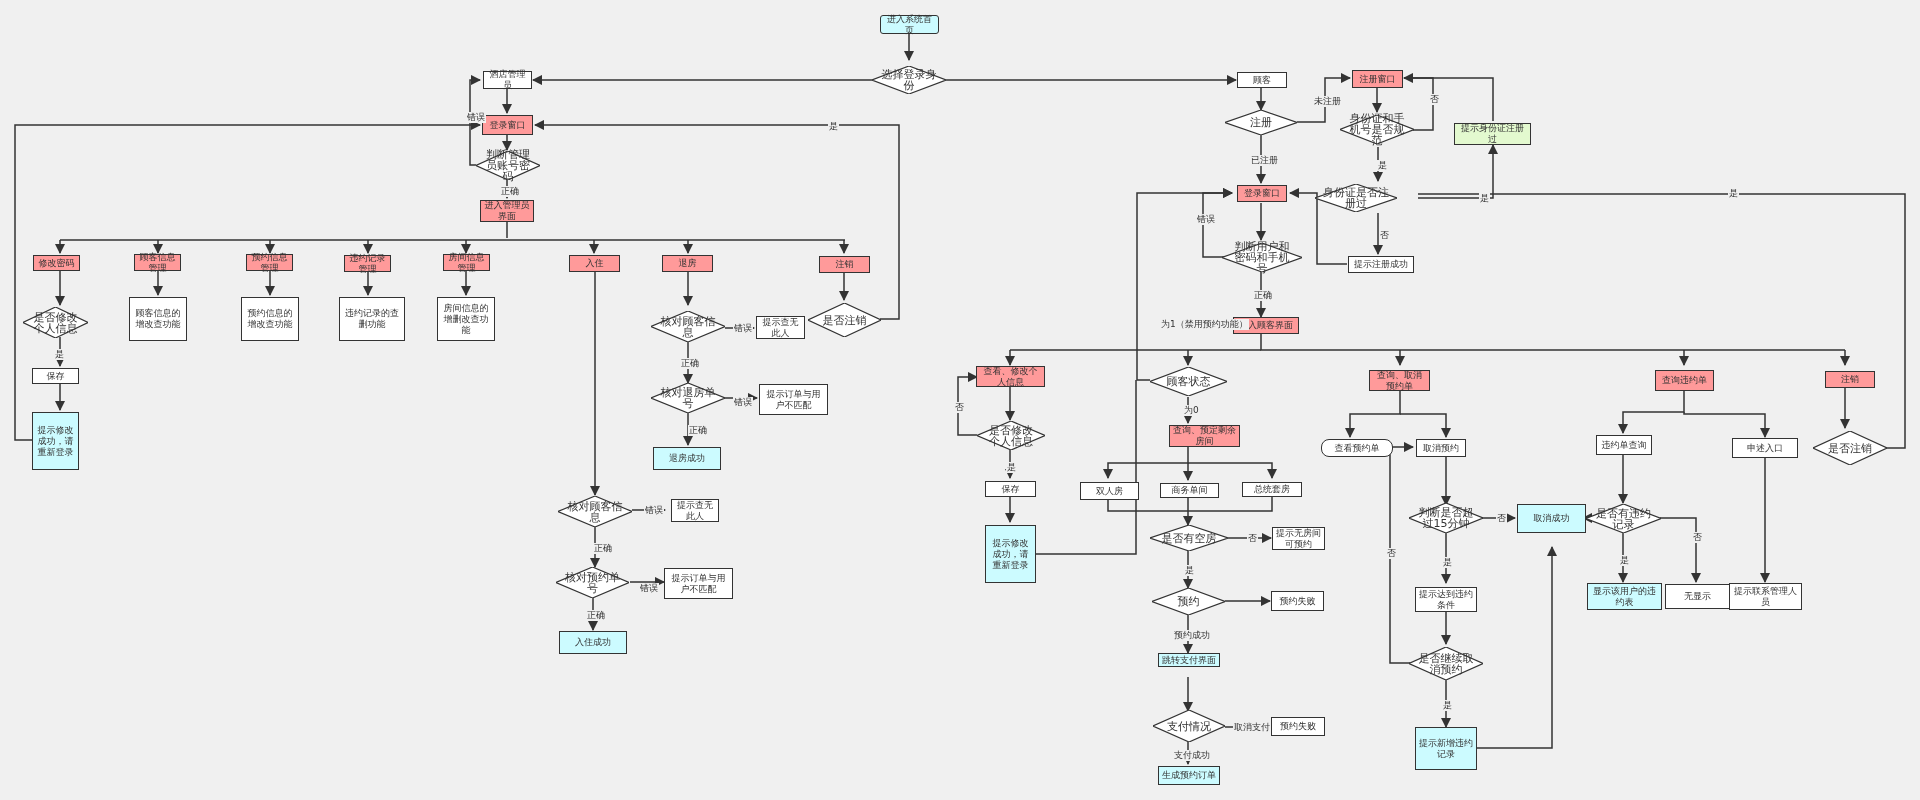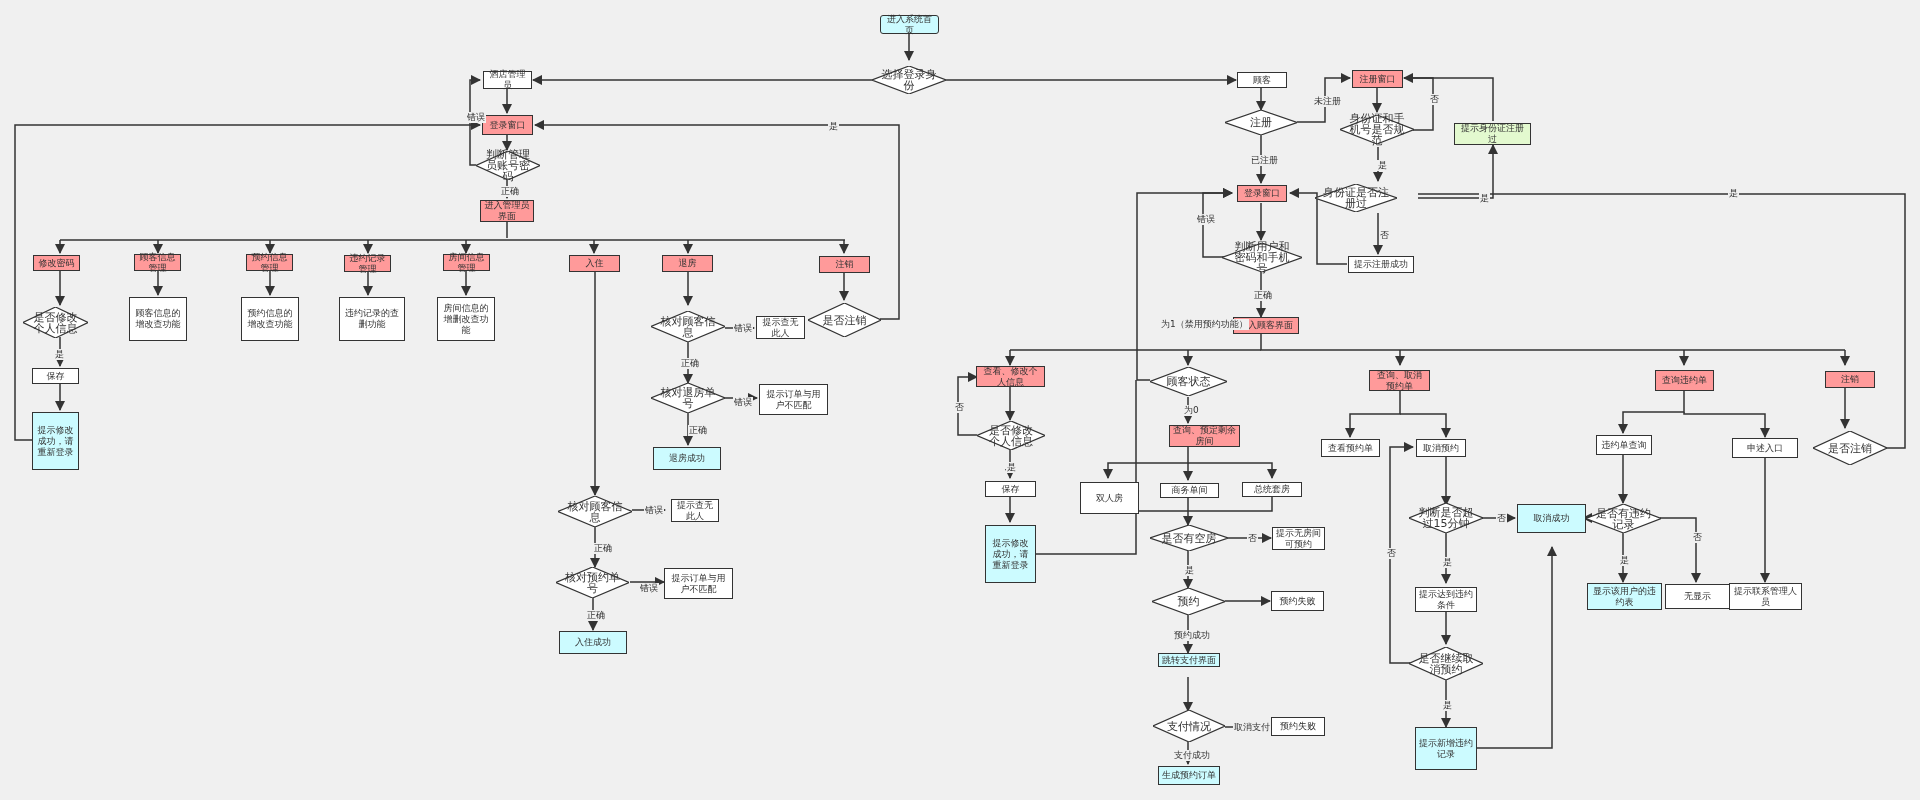--- a/index.html
+++ b/index.html
@@ -289,21 +289,21 @@
 <div class="diamond" style="left:977px;top:421px;width:68px;height:29px;">
     <svg width="68" height="29">
       <polygon points="34,0 68,14.5 34,29 0,14.5" fill="#fff" stroke="#333" stroke-width="1.2"></polygon>
     </svg>
     <span>是否修改个人信息</span>
   </div>
 <div class="node" style="left:985px;top:481px;width:51px;height:16px;">保存</div>
 <div class="node cyan" style="left:985px;top:525px;width:51px;height:58px;">提示修改成功，请重新登录</div>
 
 <div class="node red" style="left:1157px;top:425px;width:71px;height:22px;margin-left:12px;">查询、预定剩余房间</div>
-<div class="node" style="left:1080px;top:482px;width:59px;height:32px;">双人房</div>
+<div class="node" style="left:1080px;top:482px;width:59px;height:18px;">双人房</div>
 <div class="node" style="left:1160px;top:483px;width:59px;height:15px;">商务单间</div>
 <div class="node" style="left:1242px;top:482px;width:60px;height:15px;">总统套房</div>
 <div class="diamond" style="left:1150px;top:525px;width:78px;height:26px;align-items:center;">
     <svg width="78" height="26">
       <polygon points="39,0 78,13 39,26 0,13" fill="#fff" stroke="#333" stroke-width="1.2"></polygon>
     </svg>
     <span>是否有空房</span>
   </div>
 <div class="node" style="left:1272px;top:527px;width:53px;height:23px;">提示无房间可预约</div>
 <div class="diamond" style="left:1152px;top:588px;width:73px;height:27px;text-align:right;">
@@ -317,21 +317,21 @@
 <div class="diamond" style="left:1153px;top:710px;width:72px;height:32px;">
     <svg width="72" height="32">
       <polygon points="36,0 72,16 36,32 0,16" fill="#fff" stroke="#333" stroke-width="1.2"></polygon>
     </svg>
     <span>支付情况</span>
   </div>
 <div class="node" style="left:1271px;top:717px;width:54px;height:19px;">预约失败</div>
 <div class="node cyan" style="left:1158px;top:766px;width:62px;height:19px;">生成预约订单</div>
 
 <div class="node red" style="left:1369px;top:370px;width:61px;height:21px;">查询、取消预约单</div>
-<div class="node" style="left:1321px;top:439px;width:59px;height:18px;">查看预约单</div>
+<div class="node" style="left:1321px;top:439px;width:72px;height:18px;border-radius:8px;">查看预约单</div>
 <div class="node" style="left:1416px;top:439px;width:50px;height:18px;">取消预约</div>
 <div class="diamond" style="left:1409px;top:503px;width:74px;height:30px;">
     <svg width="74" height="30">
       <polygon points="37,0 74,15 37,30 0,15" fill="#fff" stroke="#333" stroke-width="1.2"></polygon>
     </svg>
     <span>判断是否超过15分钟</span>
   </div>
 <div class="node cyan" style="left:1517px;top:504px;width:69px;height:29px;">取消成功</div>
 <div class="node" style="left:1415px;top:587px;width:62px;height:25px;">提示达到违约条件</div>
 <div class="diamond" style="left:1409px;top:647px;width:74px;height:33px;">

